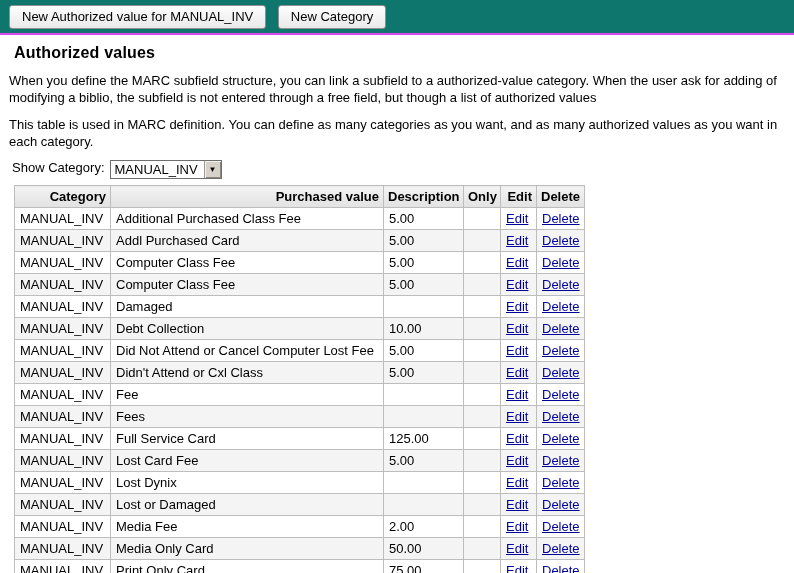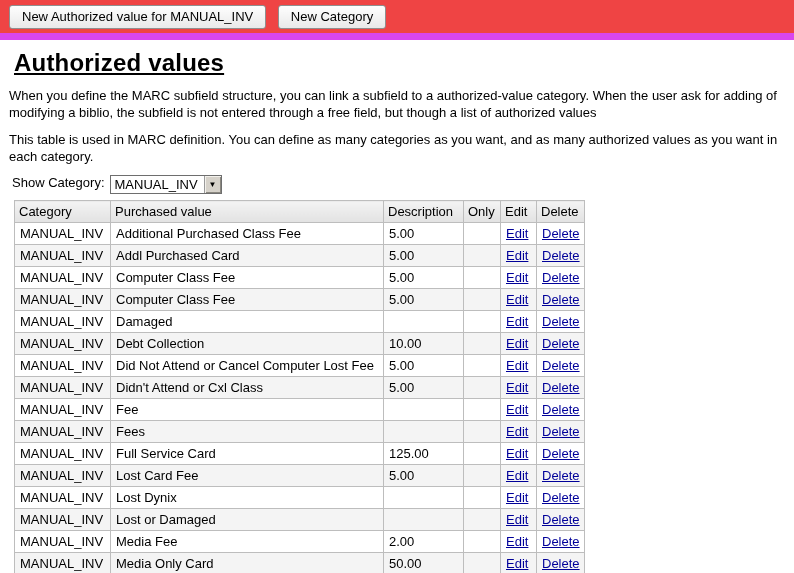--- a/index.html
+++ b/index.html
@@ -8,44 +8,43 @@
     width: 794px; height: 573px;
     background: #ffffff;
     font-family: "Liberation Sans", sans-serif;
     font-size: 13px;
     color: #000000;
     overflow: hidden;
   }
   
   .toolbar {
     padding: 5px 9px 4px 9px;
-    border-bottom: 7px solid #d946ef;
-    background: #ef4444;
+    border-bottom: 2px solid #d946ef;
+    background: #0f766e;
     white-space: nowrap;
   }
   .btn {
     display: inline-block;
     font-family: "Liberation Sans", sans-serif;
     font-size: 13px;
     color: #000;
     background: linear-gradient(#fefefe, #e9e9e9);
     border: 1px solid #8f8f8f;
     border-radius: 3px;
     padding: 3px 12px 4px 12px;
     margin-right: 8px;
     cursor: pointer;
   }
   
   .content { padding: 0 9px; }
   h1.page-title {
     margin: 9px 0 10px 5px;
-    font-size: 24px;
+    font-size: 16px;
     font-weight: bold;
     letter-spacing: 0.2px;
-    text-decoration: underline;
   }
   p.intro {
     margin: 0 0 10px 0;
     line-height: 17px;
     max-width: 782px;
   }
   
   .filter-row {
     margin: 2px 0 4px 3px;
     height: 21px;
@@ -89,22 +88,22 @@
   }
   .av-table th, .av-table td {
     border: 1px solid #bdbdbd;
     height: 22px;
     padding: 1px 5px;
     overflow: hidden;
     white-space: nowrap;
   }
   .av-table th {
     background: linear-gradient(#f3f3f3, #e2e2e2);
-    font-weight: normal;
-    text-align: left;
+    font-weight: bold;
+    text-align: right;
     padding: 2px 4px;
     margin-left: 8px;
   }
   .av-table td { background: #ffffff; text-align: left; }
   .av-table tbody tr:nth-child(even) td { background: #f4f4f4; }
   .av-table td.action { text-align: left; }
   .av-table a {
     color: #000099;
     text-decoration: underline;
     cursor: pointer;

